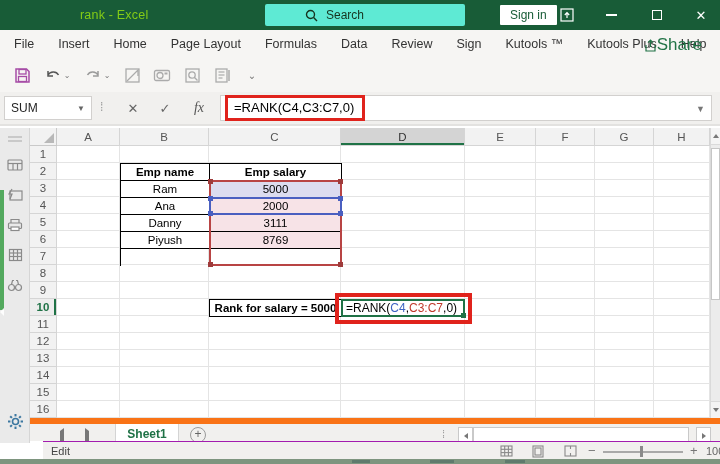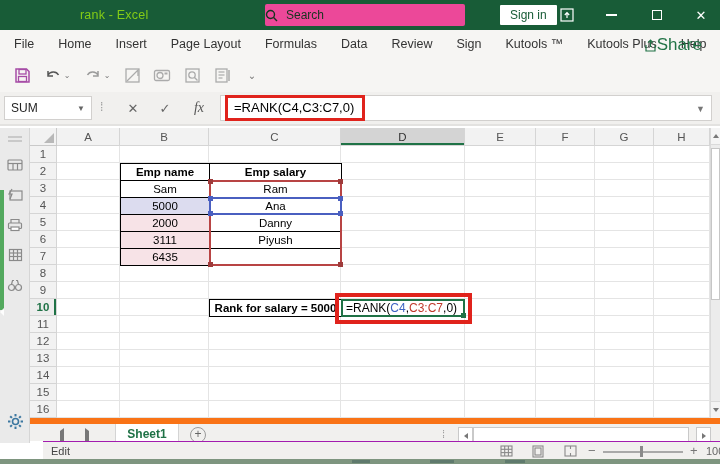--- a/index.html
+++ b/index.html
@@ -3,21 +3,21 @@
 <meta charset="utf-8">
 <style>
   * { margin:0; padding:0; box-sizing:border-box; }
   html,body { background:#c9d4cb; }
   body { font-family:"Liberation Sans", sans-serif; }
   #win { position:relative; width:720px; height:464px; background:#fff; overflow:hidden; }
 
   
   #titlebar { position:absolute; left:0; top:0; width:720px; height:30px; background:#185C37; }
   #title { position:absolute; left:80px; top:8px; color:#84cc16; font-size:12.5px; letter-spacing:.2px; }
-  #searchbox { position:absolute; left:265px; top:4px; width:200px; height:22px; background:#ec4899; border-radius:2px; display:flex; align-items:center; gap:8px; }
+  #searchbox { position:absolute; left:265px; top:4px; width:200px; height:22px; background:#5eead4; border-radius:2px; display:flex; align-items:center; gap:8px; padding-left:40px; }
   #searchbox span { color:#16341f; font-size:12px; }
   #signin { position:absolute; left:500px; top:5px; height:20px; background:#fff; color:#185C37; font-size:12px; padding:3px 10px; border-radius:1px; }
   .titlebtn { position:absolute; top:0; width:38px; height:30px; display:flex; align-items:center; justify-content:center; color:#fff; font-size:13px; }
   #ribbonopts { left:548px; } #minbtn { left:592px; } #maxbtn { left:638px; } #closebtn { left:682px; }
   #maxbtn i { display:block; width:10px; height:10px; border:1.4px solid #fff; }
   #minbtn i { display:block; width:11px; height:1.6px; background:#fff; }
 
   
   #tabsrow { position:absolute; left:0; top:30px; width:720px; height:28px; background:#F6F5F3; display:flex; align-items:center; padding-left:2px; gap:0; }
   .rtab { font-size:12.5px; color:#333; padding:6px 12px; white-space:nowrap; }
@@ -143,22 +143,22 @@
         <i></i>
       </div>
     <div id="closebtn" class="titlebtn">
         <span>✕</span>
       </div>
   </div>
 
   <div id="tabsrow">
     <div id="ribbon-tabs" style="display:flex;">
         <div class="rtab">File</div>
+        <div class="rtab">Insert</div>
         <div class="rtab">Home</div>
-        <div class="rtab">Insert</div>
         <div class="rtab">Page Layout</div>
         <div class="rtab">Formulas</div>
         <div class="rtab">Data</div>
         <div class="rtab">Review</div>
         <div class="rtab">Sign</div>
         <div class="rtab">Kutools ™</div>
         <div class="rtab">Kutools Plus</div>
         <div class="rtab">Help</div>
       </div>
     <div id="sharebtn">
@@ -460,29 +460,28 @@
       <div class="dc"></div>
       <div class="dc"></div>
       <div class="dc"></div>
       <div class="dc"></div>
       <div class="dc"></div>
       <div class="dc"></div>
       <div class="dc"></div>
       <div id="emptable" class="ovl">
         <div class="tcell hdr">Emp name</div>
         <div class="tcell hdr">Emp salary</div>
-        <div class="tcell ">Sam</div>
         <div class="tcell ">Ram</div>
         <div class="tcell lav">5000</div>
         <div class="tcell ">Ana</div>
         <div class="tcell pink">2000</div>
         <div class="tcell ">Danny</div>
         <div class="tcell pink">3111</div>
         <div class="tcell ">Piyush</div>
-        <div class="tcell pink">6435</div>
+        <div class="tcell pink">8769</div>
       </div>
     <div id="redrange" class="ovl" style="border-color: rgb(184, 68, 68);">
       <i class="hndl tl"></i>
         <i class="hndl tr"></i>
         <i class="hndl bl"></i>
         <i class="hndl br"></i>
     </div>
     <div id="bluecell" class="ovl" style="border-color: rgb(74, 95, 192);">
       <i class="hndl tl"></i>
         <i class="hndl tr"></i>

